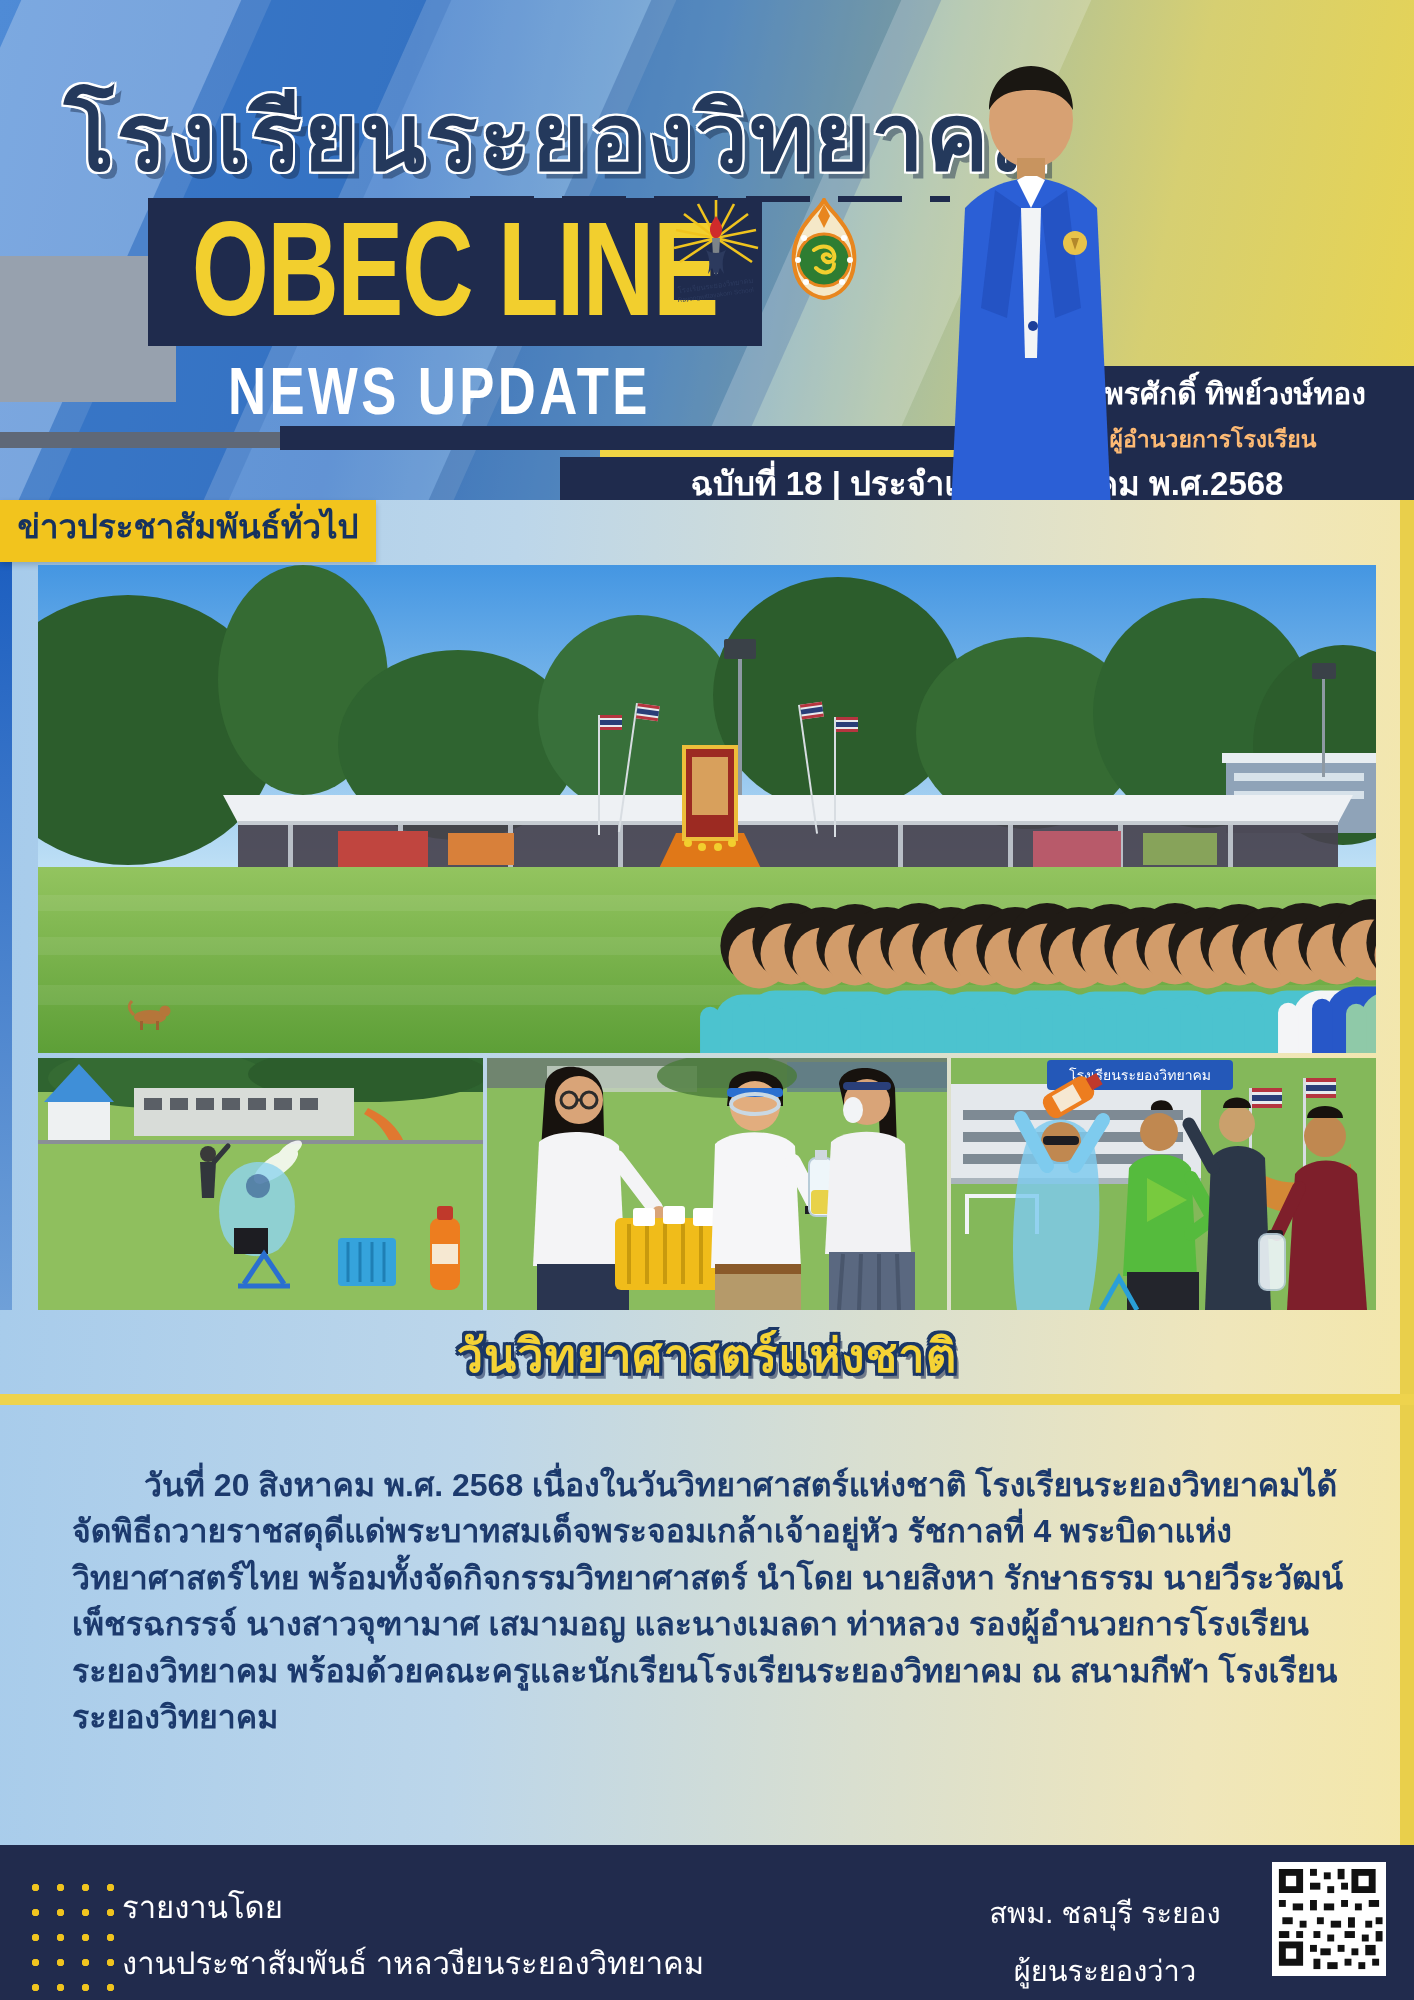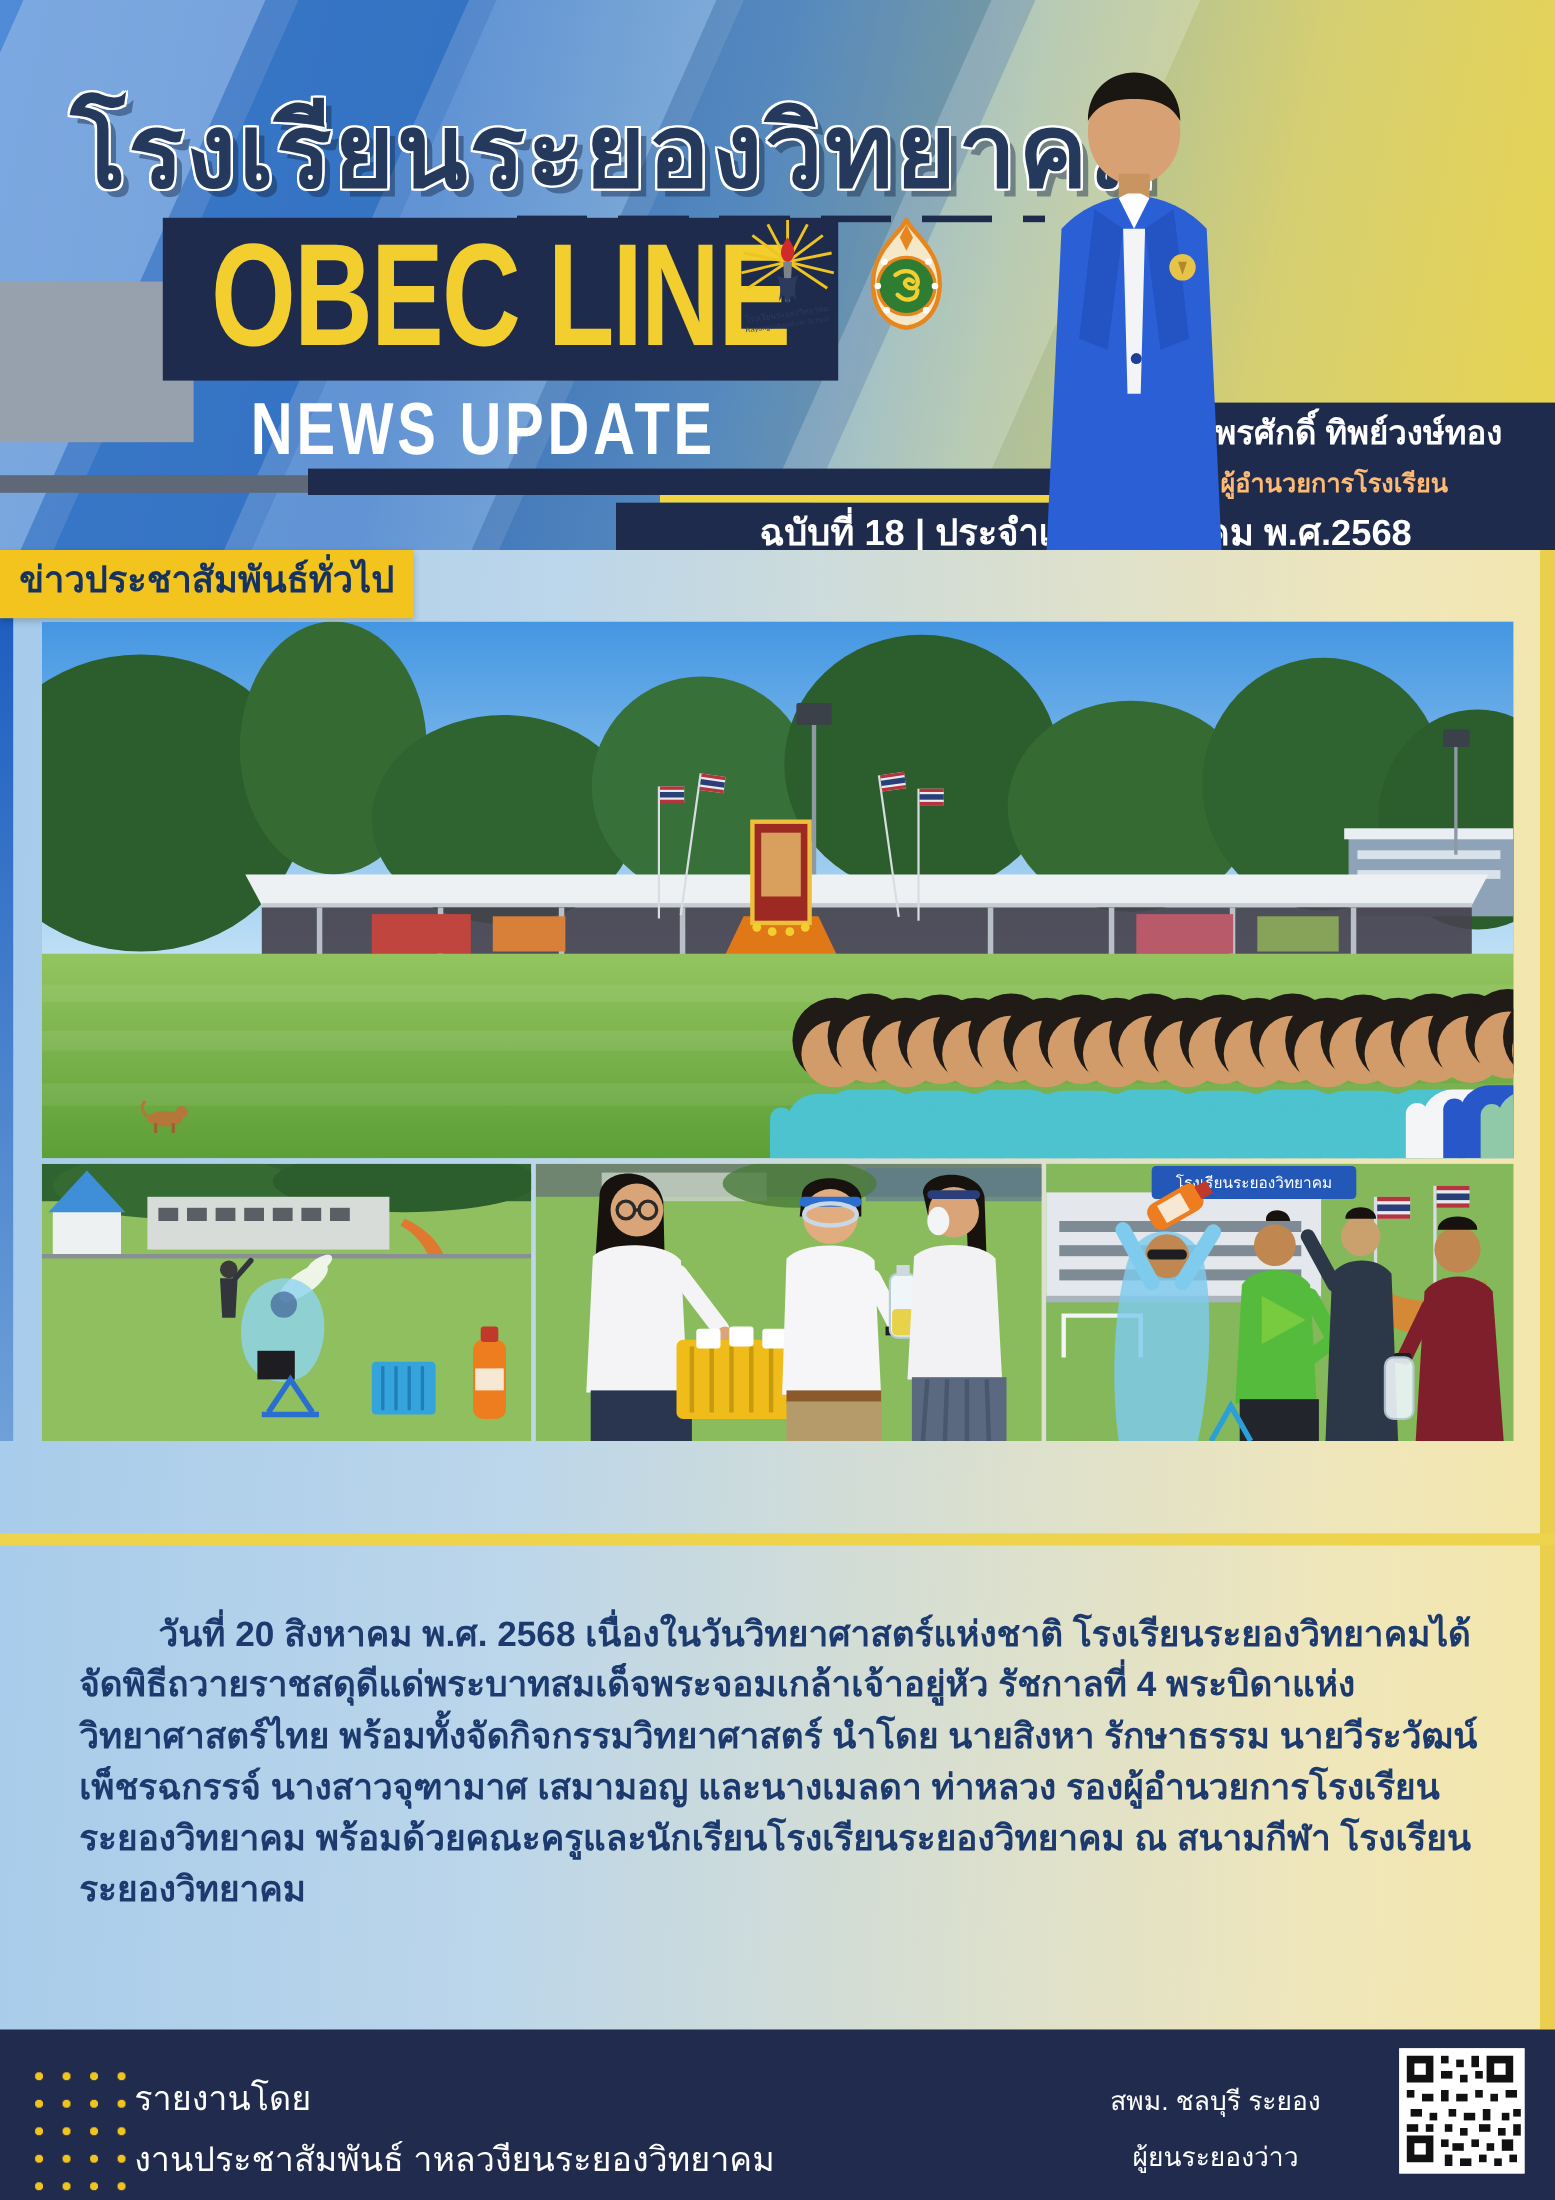--- a/index.html
+++ b/index.html
@@ -60,21 +60,21 @@
   .body-text{left:72px;top:1430px;width:1272px;font-size:32px;font-weight:bold;color:#1c3a6d;
     line-height:1.45;text-indent:72px;overflow-wrap:break-word;}
 
   
   .footer{left:0;top:1845px;width:1414px;height:155px;background:#212b4d;}
   .dot-grid{left:20px;top:1872px;width:96px;height:122px;
     background-image:radial-gradient(#f0c41e 3.5px,transparent 4px);background-size:25px 25px;background-position:3px 3px;}
   .report-label{left:122px;top:1882px;font-size:31px;color:#fff;}
   .report-value{left:122px;top:1938px;font-size:31px;color:#fff;}
   .collector{left:960px;top:1890px;width:290px;display:flex;flex-direction:column;align-items:center;gap:12px;}
-  .collector div{font-size:24px;color:#fff;white-space:nowrap;}
+  .collector div{font-size:29px;color:#fff;white-space:nowrap;}
   .qr{left:1272px;top:1862px;width:114px;height:114px;background:#fff;padding:0;}
 </style>
 </head>
 <body>
 
 <div class="page">
 
   <div class="abs header">
     <div class="abs shard s1"></div>
     <div class="abs shard s2"></div>
@@ -530,20 +530,21 @@
         <g>
           <rect x="308" y="176" width="26" height="56" rx="8" fill="#eef6fa" opacity=".9" stroke="#b8ccd8" stroke-width="2"></rect>
         </g>
       </g>
       <g stroke="#2a9fd8" stroke-width="5" fill="none">
         <path d="M150 252 L168 220 L186 252"></path>
       </g>
     </svg>
   </div>
 
+  <div class="abs headline">วันวิทยาศาสตร์แห่งชาติ</div>
   <div class="abs yellow-rule"></div>
   <p class="abs body-text">วันที่ 20 สิงหาคม พ.ศ. 2568 เนื่องในวันวิทยาศาสตร์แห่งชาติ โรงเรียนระยองวิทยาคมได้จัดพิธีถวายราชสดุดีแด่พระบาทสมเด็จพระจอมเกล้าเจ้าอยู่หัว รัชกาลที่ 4 พระบิดาแห่งวิทยาศาสตร์ไทย พร้อมทั้งจัดกิจกรรมวิทยาศาสตร์ นำโดย นายสิงหา รักษาธรรม นายวีระวัฒน์ เพ็ชรฉกรรจ์ นางสาวจุฑามาศ เสมามอญ และนางเมลดา ท่าหลวง รองผู้อำนวยการโรงเรียนระยองวิทยาคม พร้อมด้วยคณะครูและนักเรียนโรงเรียนระยองวิทยาคม ณ สนามกีฬา โรงเรียนระยองวิทยาคม</p>
 
   <div class="abs footer"></div>
   <div class="abs dot-grid"></div>
   <div class="abs report-label">รายงานโดย</div>
   <div class="abs report-value">งานประชาสัมพันธ์ าหลวงียนระยองวิทยาคม</div>
   <div class="abs collector">
     <div>สพม. ชลบุรี ระยอง</div>
     <div>ผู้ยนระยองว่าว</div>

